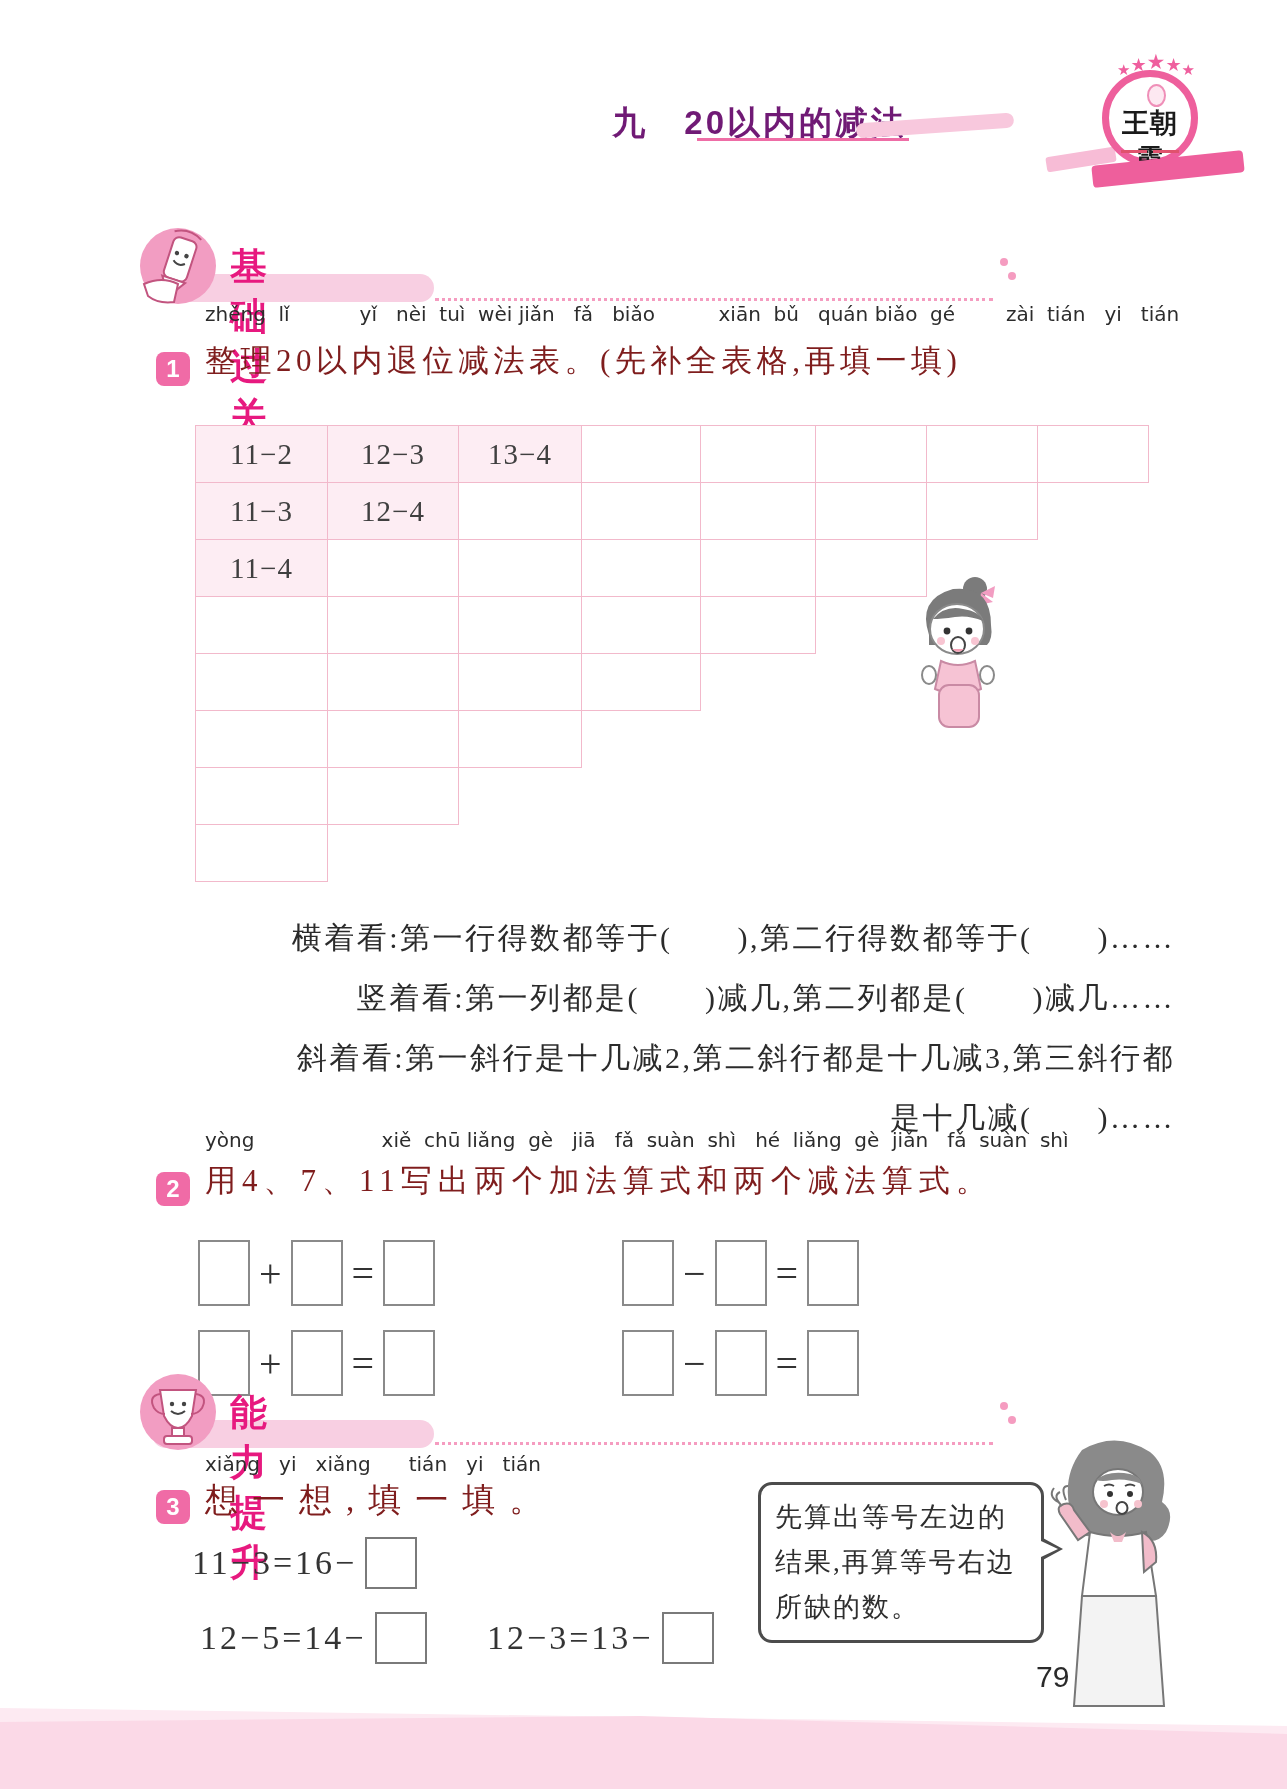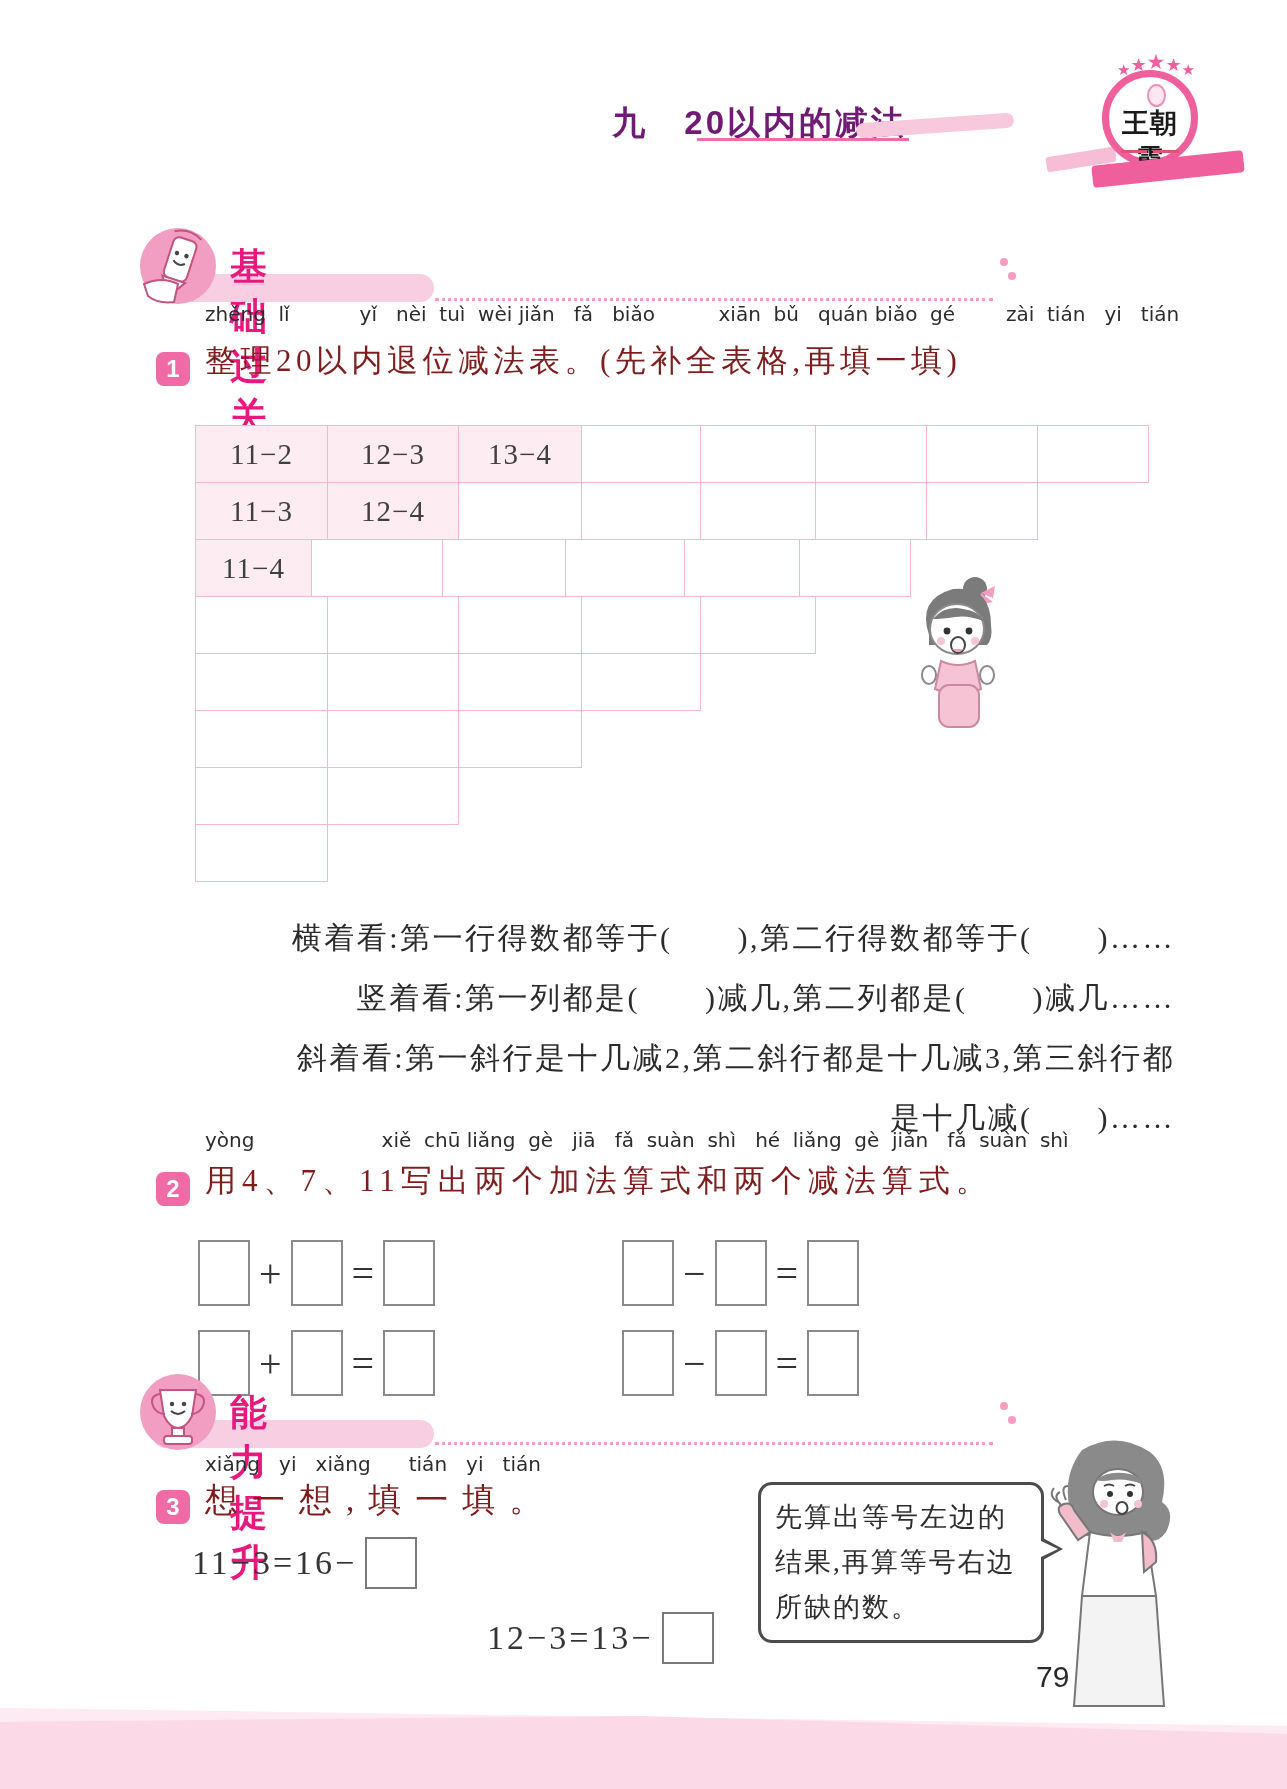--- a/index.html
+++ b/index.html
@@ -174,21 +174,21 @@
         <div class="t-cell filled" style="width: 132px;">
           <span>12−4</span>
         </div>
         <div class="t-cell" style="width: 124px;"></div>
         <div class="t-cell" style="width: 120px;"></div>
         <div class="t-cell" style="width: 116px;"></div>
         <div class="t-cell" style="width: 112px;"></div>
         <div class="t-cell" style="width: 112px;"></div>
       </div>
       <div class="t-row">
-        <div class="t-cell filled" style="width: 117px;">
+        <div class="t-cell filled" style="width: 133px;">
           <span>11−4</span>
         </div>
         <div class="t-cell" style="width: 132px;"></div>
         <div class="t-cell" style="width: 124px;"></div>
         <div class="t-cell" style="width: 120px;"></div>
         <div class="t-cell" style="width: 116px;"></div>
         <div class="t-cell" style="width: 112px;"></div>
       </div>
       <div class="t-row">
         <div class="t-cell" style="width: 133px;"></div>
@@ -299,20 +299,24 @@
   <div class="enddot" style="left:1008px;top:1416px;"></div>
 
   <div class="pinyin" style="left:205px;top:1452px;">xiǎng   yi   xiǎng      tián   yi   tián</div>
   <div class="q-badge" style="left:156px;top:1490px;">3</div>
   <div class="q-text" style="left:205px;top:1478px;font-size:33px;letter-spacing:14px;">想一想,填一填。</div>
 
   <div class="eq3" style="left:192px;top:1537px;">
     <span>11−3=16−</span>
       <span class="box3"></span>
   </div>
+  <div class="eq3" style="left:200px;top:1612px;">
+    <span>12−5=14−</span>
+      <span class="box3"></span>
+  </div>
   <div class="eq3" style="left:487px;top:1612px;">
     <span>12−3=13−</span>
       <span class="box3"></span>
   </div>
 
   <div class="bubble2">
     <div>先算出等号左边的</div>
     <div>结果,再算等号右边</div>
     <div>所缺的数。</div>
     <div class="tail-b"></div>

